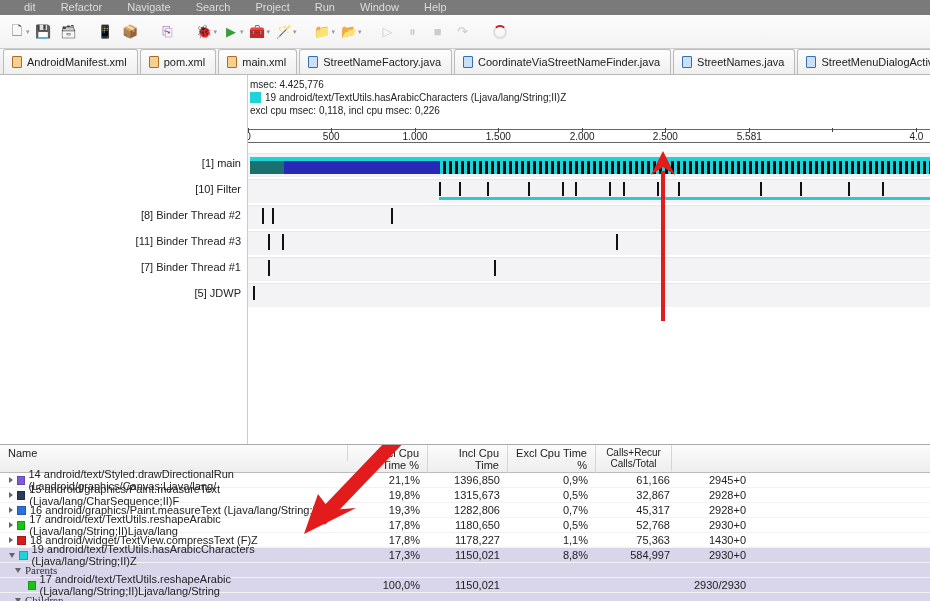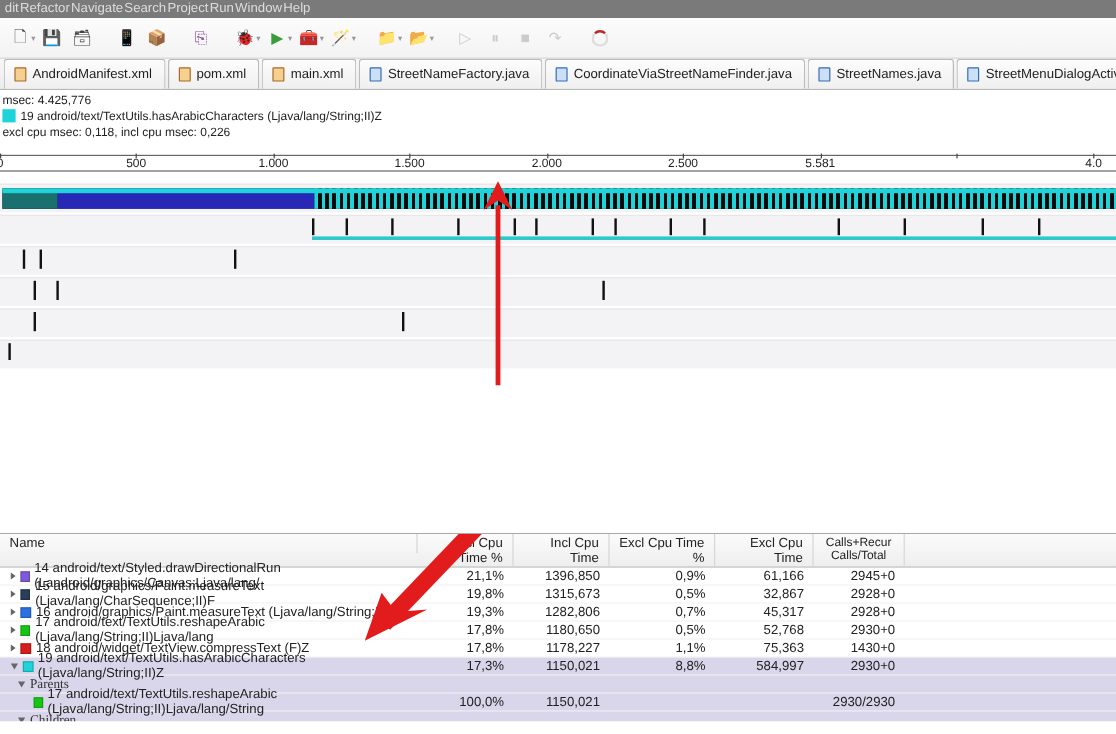--- a/index.html
+++ b/index.html
@@ -12,24 +12,24 @@
     width: 930px;
     height: 612px;
     overflow: hidden;
     position: relative;
   }
 
   
   .menubar {
     background: #7a7a7a;
     color: #ddd;
-    padding: 1px 6px 2px 4px;
+    padding: 1px 6px 2px 24px;
     font-size: 11px;
     display: flex;
-    gap: 1px;
+    gap: 25px;
   }
   .menubar span { cursor: default; }
 
   
   .toolbar {
     height: 34px;
     border-bottom: 1px solid #ccc;
     background: linear-gradient(#fcfcfc,#f3f3f3);
     display: flex;
     align-items: center;
@@ -261,20 +261,28 @@
       <span>StreetNames.java</span>
     </div>
   <div class="tab">
       <span class="t-icon java"></span>
       <span>StreetMenuDialogActivity.java</span>
     </div>
 
 </div>
 
 <div class="profiler">
+  <div class="thread-col">
+    <div class="thread-label" style="top:82px;">[1] main</div>
+    <div class="thread-label" style="top:108px;">[10] Filter</div>
+    <div class="thread-label" style="top:134px;">[8] Binder Thread #2</div>
+    <div class="thread-label" style="top:160px;">[11] Binder Thread #3</div>
+    <div class="thread-label" style="top:186px;">[7] Binder Thread #1</div>
+    <div class="thread-label" style="top:212px;">[5] JDWP</div>
+  </div>
 
   <div class="timeline-col">
     <div class="info-block">
       <div>msec: 4.425,776</div>
       <div><span class="info-swatch"></span><span>19 android/text/TextUtils.hasArabicCharacters (Ljava/lang/String;II)Z</span></div>
       <div>excl cpu msec: 0,118, incl cpu msec: 0,226</div>
     </div>
 
     <div class="ruler" id="ruler">
         <div class="tick" style="left: 0%;"></div>
@@ -351,21 +359,20 @@
     </svg>
   </div>
 </div>
 
 <div class="btable">
   <div class="thead">
     <div class="th name">Name</div>
     <div class="th c1">Incl Cpu Time %</div>
     <div class="th c2">Incl Cpu Time</div>
     <div class="th c3">Excl Cpu Time %</div>
-    <div class="th c4">Excl Cpu Time</div>
     <div class="th c5" style="white-space:pre-line;">Calls+Recur
 Calls/Total</div>
   </div>
   <div id="tbody">
       <div class="trow">
         <div class="cell name">
           <span class="disclose"></span>
           <span class="sw" style="background:#7d5bd9"></span>
           <span>14 android/text/Styled.drawDirectionalRun (Landroid/graphics/Canvas;Ljava/lang/</span>
         </div>

